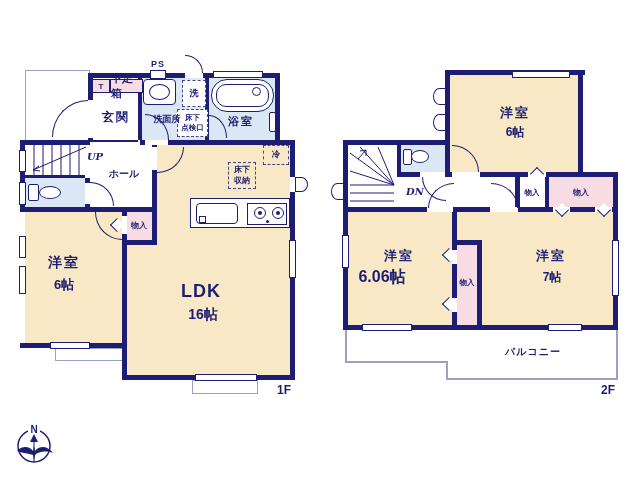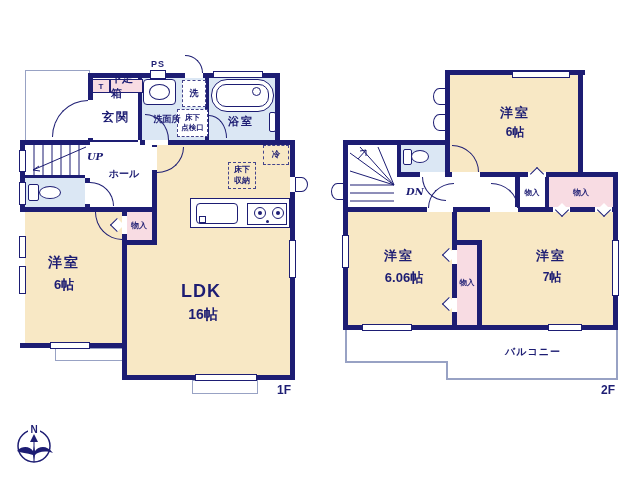--- a/index.html
+++ b/index.html
@@ -65,21 +65,21 @@
   </div>
   <div class="lbl" style="left:284px;top:390px;font-size:12px">1F</div>
 
   <div class="lbl" style="left:515px;top:112px;font-size:13px;letter-spacing:2px">洋室</div>
   <div class="lbl" style="left:515px;top:132px;font-size:12px">6帖</div>
   <div class="lbl it" style="left:415px;top:192px;font-size:10px">DN</div>
   <div class="lbl" style="left:532px;top:193px;font-size:7.5px">物入</div>
   <div class="lbl" style="left:581px;top:193px;font-size:8px">物入</div>
   <div class="lbl" style="left:467px;top:283px;font-size:7.5px">物入</div>
   <div class="lbl" style="left:399px;top:255px;font-size:13px;letter-spacing:2px">洋室</div>
-  <div class="lbl" style="left:404px;top:277px;font-size:13px">6.06帖</div>
+  <div class="lbl" style="left:382px;top:277px;font-size:16px">6.06帖</div>
   <div class="lbl" style="left:551px;top:255px;font-size:13px;letter-spacing:2px">洋室</div>
   <div class="lbl" style="left:552px;top:277px;font-size:12px">7帖</div>
   <div class="lbl" style="left:533px;top:352px;font-size:10px;letter-spacing:1px">バルコニー</div>
   <div class="lbl" style="left:608px;top:390px;font-size:12px">2F</div>
 
   <div class="fix" style="left:28px;top:184px;width:11px;height:17px;border-radius:2px"></div>
   <div class="fix" style="left:39px;top:186px;width:22px;height:13px;border-radius:50%"></div>
   <div class="fix" style="left:143px;top:79px;width:33px;height:26px;border-radius:4px"></div>
   <div class="fix" style="left:149px;top:84px;width:21px;height:16px;border-radius:50%"></div>
   <div class="fix" style="left:211px;top:79px;width:63px;height:33px;border-radius:16px"></div>

